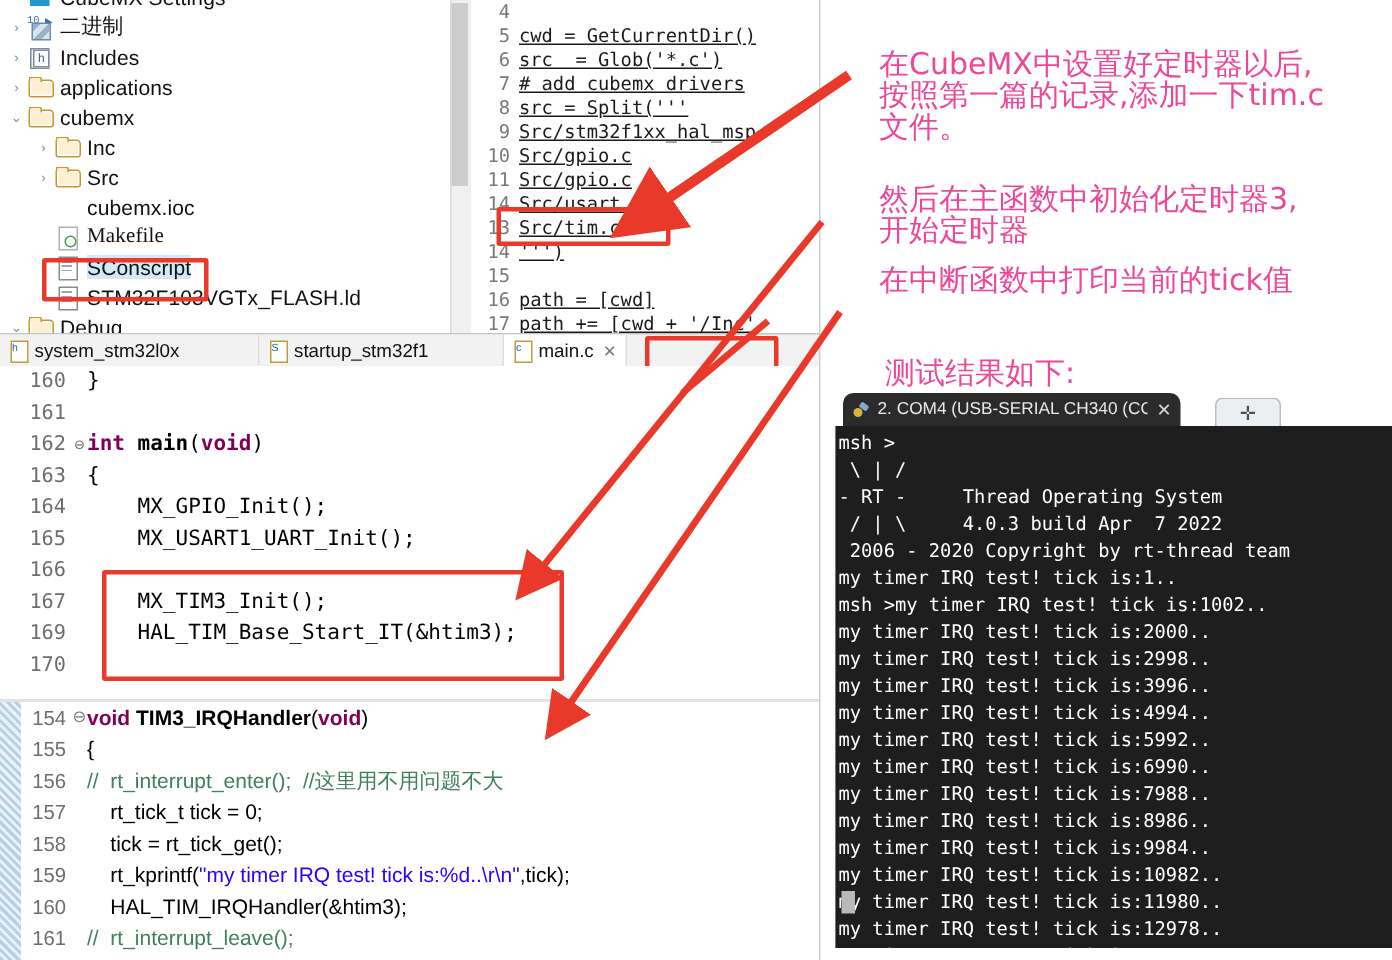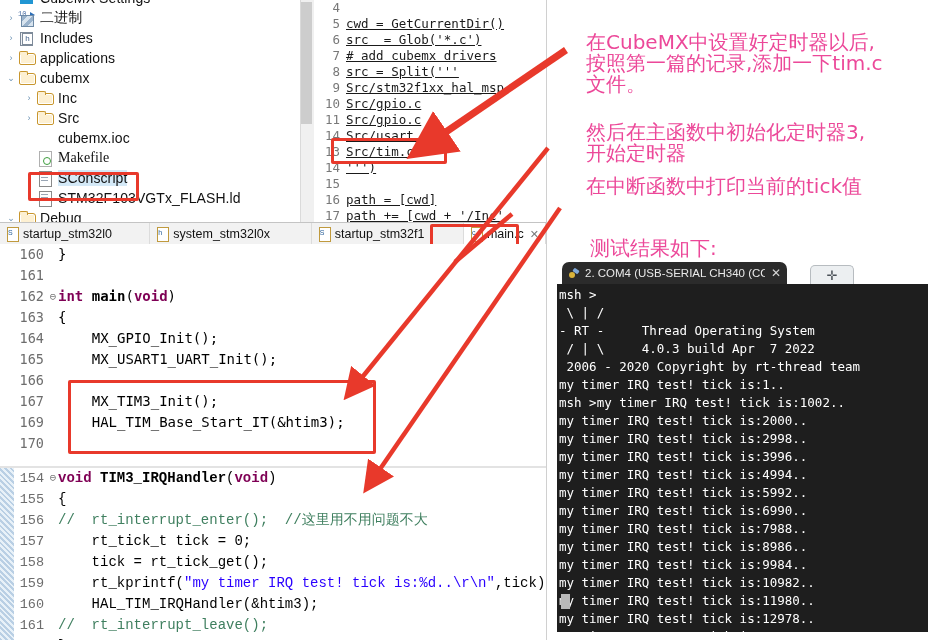--- a/index.html
+++ b/index.html
@@ -96,21 +96,21 @@
   .tab.active{background:#ffffff;}
   .tab .ticon2{width:13px;height:14px;margin-right:4px;position:relative;flex:0 0 13px;}
   .ticon2::before{content:"";position:absolute;left:1px;top:0;width:10px;height:13px;background:#fff;border:1px solid #c09a3e;}
   .ticon2 i{position:absolute;left:2px;top:2px;font-size:7px;font-style:normal;color:#2a6099;}
   .tab .close{margin-left:6px;color:#7a7a7a;font-size:11px;}
 
   
   #editor-main{left:0;top:244px;width:546px;height:222px;background:#ffffff;overflow:hidden;
     font-family:"DejaVu Sans Mono","Liberation Mono",monospace;font-size:14px;}
   #editor-irq{left:0;top:468px;width:546px;height:172px;background:#ffffff;overflow:hidden;
-    font-family:Liberation Mono, monospace;font-size:14px;}
+    font-family:Liberation Sans, sans-serif;font-size:14px;}
   .codeline{display:flex;height:21px;line-height:21px;white-space:pre;}
   .codeline .gutter{width:44px;flex:0 0 44px;text-align:right;padding-right:4px;color:#6d6d6d;font-size:13.5px;}
   .codeline .fold{width:10px;flex:0 0 10px;color:#7a7a7a;font-size:11px;text-align:center;}
   .codeline .code{color:#000;}
   .kw{color:#7f0055;font-weight:bold;}
   .fn{color:#000;font-weight:bold;}
   .cmt{color:#3f7f5f;}
   .str{color:#2a00ff;}
   .marker-col{position:absolute;left:0;top:0;width:14px;bottom:0;background:
      repeating-linear-gradient(45deg,#b9cfe4 0 2px,#e8f1f8 2px 4px);}
@@ -226,26 +226,20 @@
     <div class="ln"><span class="num">14</span><span class="txt">Src/usart.c</span></div>
     <div class="ln"><span class="num">13</span><span class="txt">Src/tim.c</span></div>
     <div class="ln"><span class="num">14</span><span class="txt">''')</span></div>
     <div class="ln"><span class="num">15</span><span class="txt"></span></div>
     <div class="ln"><span class="num">16</span><span class="txt">path = [cwd]</span></div>
     <div class="ln"><span class="num">17</span><span class="txt">path += [cwd + '/Inc'</span></div>
   </div>
 <div class="abs redbox" style="left:331px;top:138px;width:110px;height:20px;"></div>
 
 <div class="abs" id="tabbar">
-    <div class="tab" style="width: 148px;">
-      <span class="ticon2">
-        <i>S</i>
-      </span>
-      <span>startup_stm32l0</span>
-    </div>
     <div class="tab" style="width: 160px;">
       <span class="ticon2">
         <i>h</i>
       </span>
       <span>system_stm32l0x</span>
     </div>
     <div class="tab" style="width: 150px;">
       <span class="ticon2">
         <i>S</i>
       </span>

